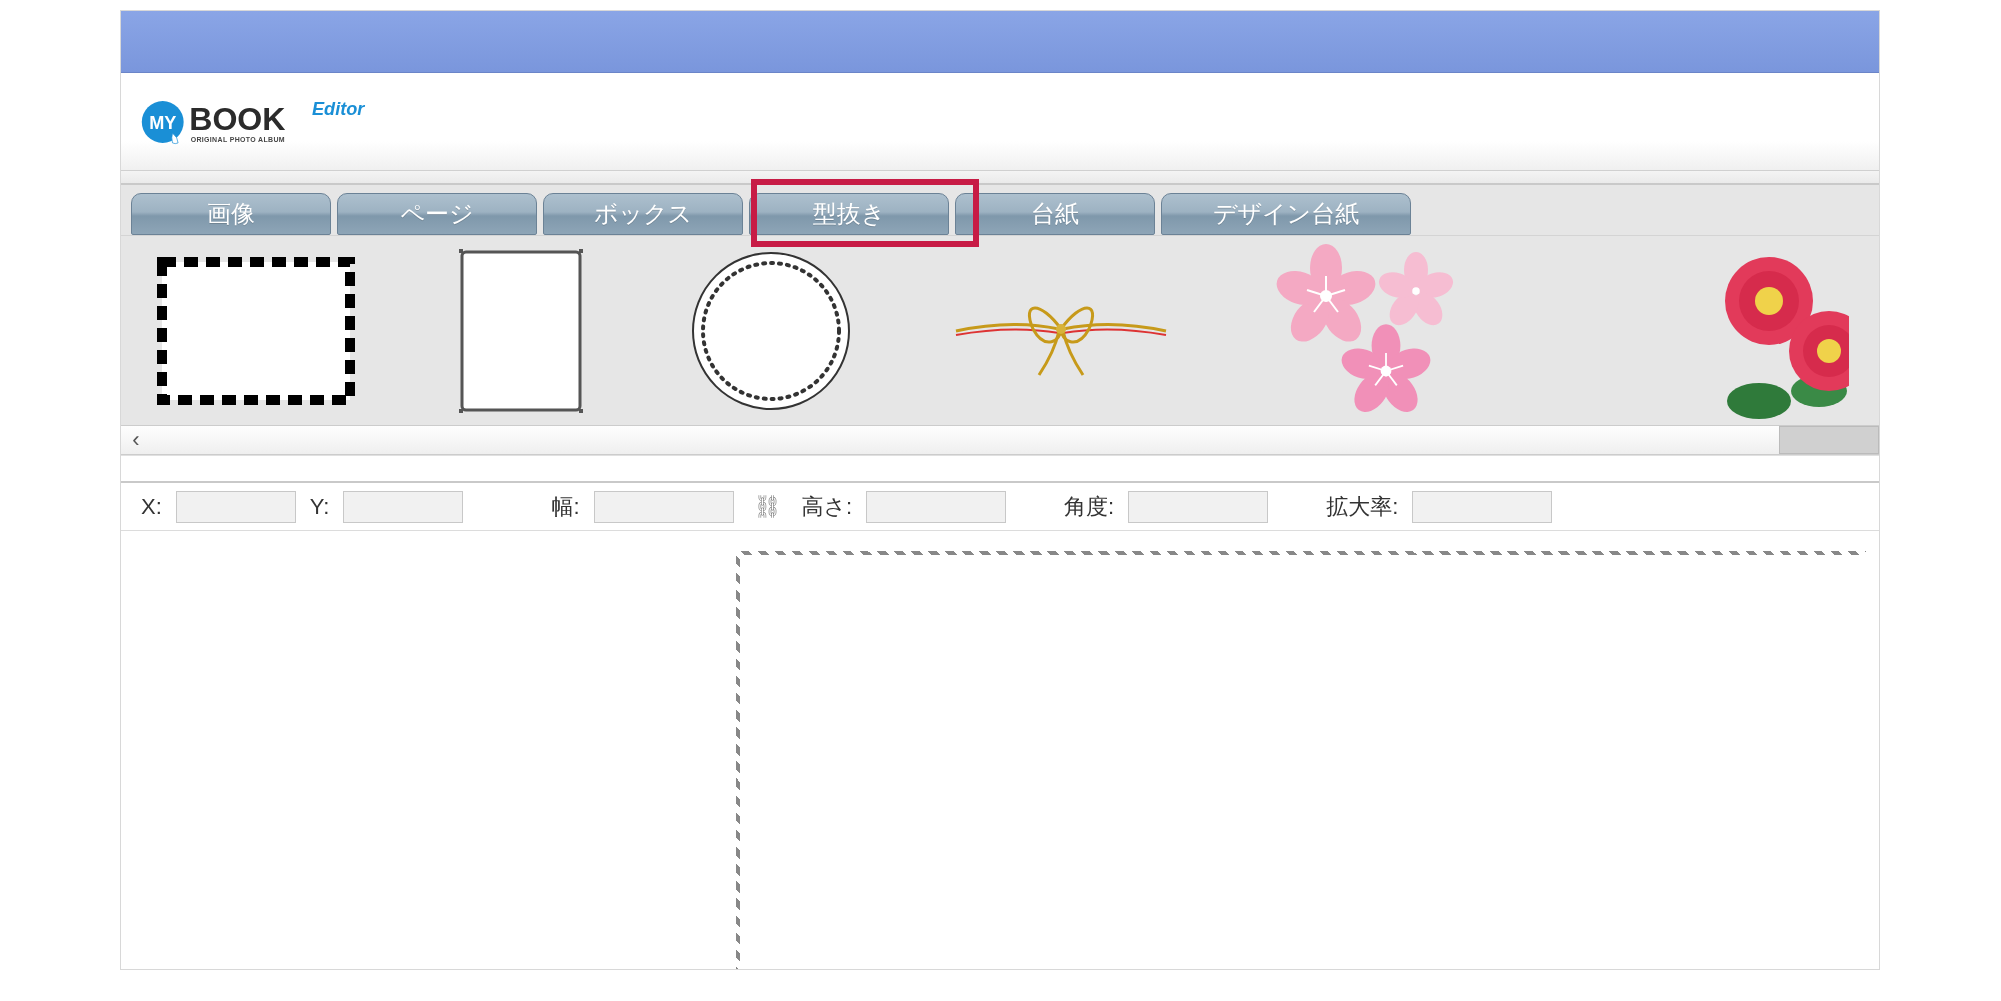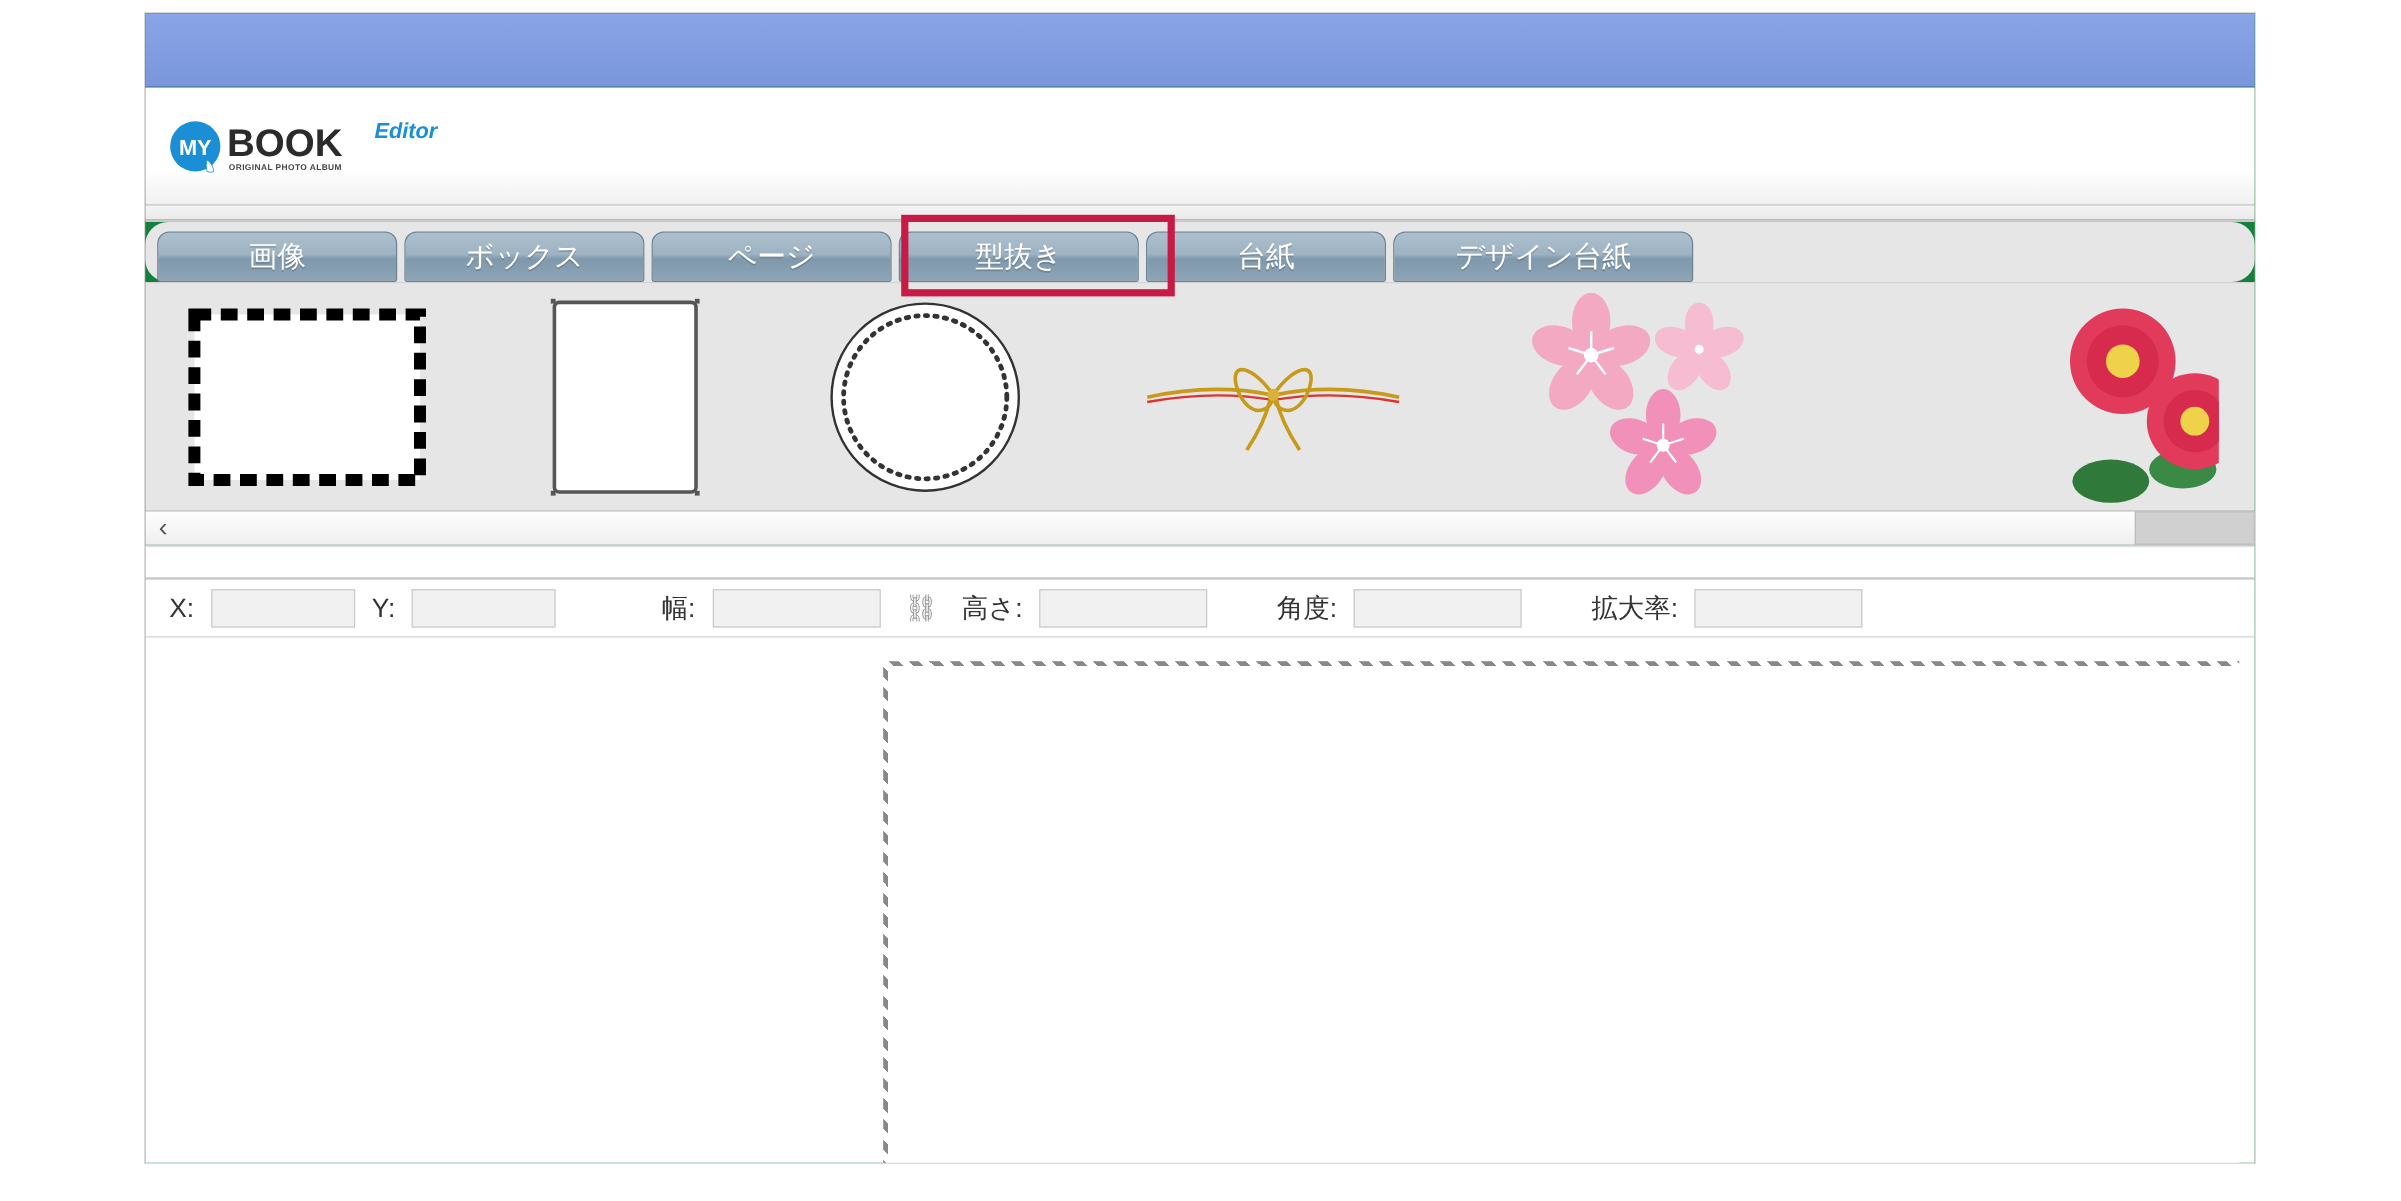--- a/index.html
+++ b/index.html
@@ -3,21 +3,21 @@
 <meta charset="utf-8">
 <style>
   * { box-sizing: border-box; margin: 0; padding: 0; }
   html, body { width: 2001px; height: 1001px; font-family: "Meiryo", "Hiragino Sans", sans-serif; background: #fff; overflow: hidden; }
   .outer-frame { width: 2001px; height: 1001px; background: #fff; position: relative; }
   .app-window {
     position: absolute;
     left: 120px; top: 10px;
     width: 1760px; height: 960px;
     border: 1px solid #d8d8d8;
-    background: #15803d;
+    background: #22c55e;
     overflow: hidden;
   }
   .title-bar {
     height: 62px;
     background: linear-gradient(to bottom, #8aa5e6, #7a96dc);
     border-bottom: 1px solid #6b85c8;
   }
   .logo-bar {
     height: 98px;
     background: linear-gradient(to bottom, #fff 0%, #fff 70%, #f0f0f0 100%);
@@ -33,21 +33,20 @@
     border-bottom: 2px solid #c9c9c9;
   }
   .tabs-panel-container {
     position: relative;
   }
   .tabs-row {
     display: flex;
     gap: 6px;
     padding: 8px 10px 0 10px;
     background: #e6e6e6;
-    border-radius: 19px;
   }
   .tab {
     height: 42px;
     width: 200px;
     border-radius: 10px 10px 2px 2px;
     background: linear-gradient(to bottom, #adc0ce 0%, #9db2c2 45%, #7f98ab 55%, #8ea5b7 100%);
     border: 1px solid #6b8296;
     color: #fff;
     font-size: 24px;
     font-weight: 500;
@@ -158,22 +157,22 @@
         <text x="248" y="30" font-family="Arial, sans-serif" font-size="26" font-weight="700" fill="#1a8fd6" font-style="italic">Editor</text>
         <text x="74" y="68" font-family="Arial, sans-serif" font-size="10" font-weight="700" fill="#444" letter-spacing="0.5">ORIGINAL PHOTO ALBUM</text>
       </svg>
     </div>
 
     <div class="spacer-bar"></div>
 
     <div class="tabs-panel-container">
       <div class="tabs-row">
         <div class="tab">画像</div>
+        <div class="tab">ページ</div>
         <div class="tab">ボックス</div>
-        <div class="tab">ページ</div>
         <div class="tab">型抜き</div>
         <div class="tab">台紙</div>
         <div class="tab wide">デザイン台紙</div>
       </div>
 
       <div class="highlight-box" style="left:630px; top:-6px; width:228px; height:68px;"></div>
 
       <div class="illust-panel">
 
         <div class="thumb" style="width:210px;">

